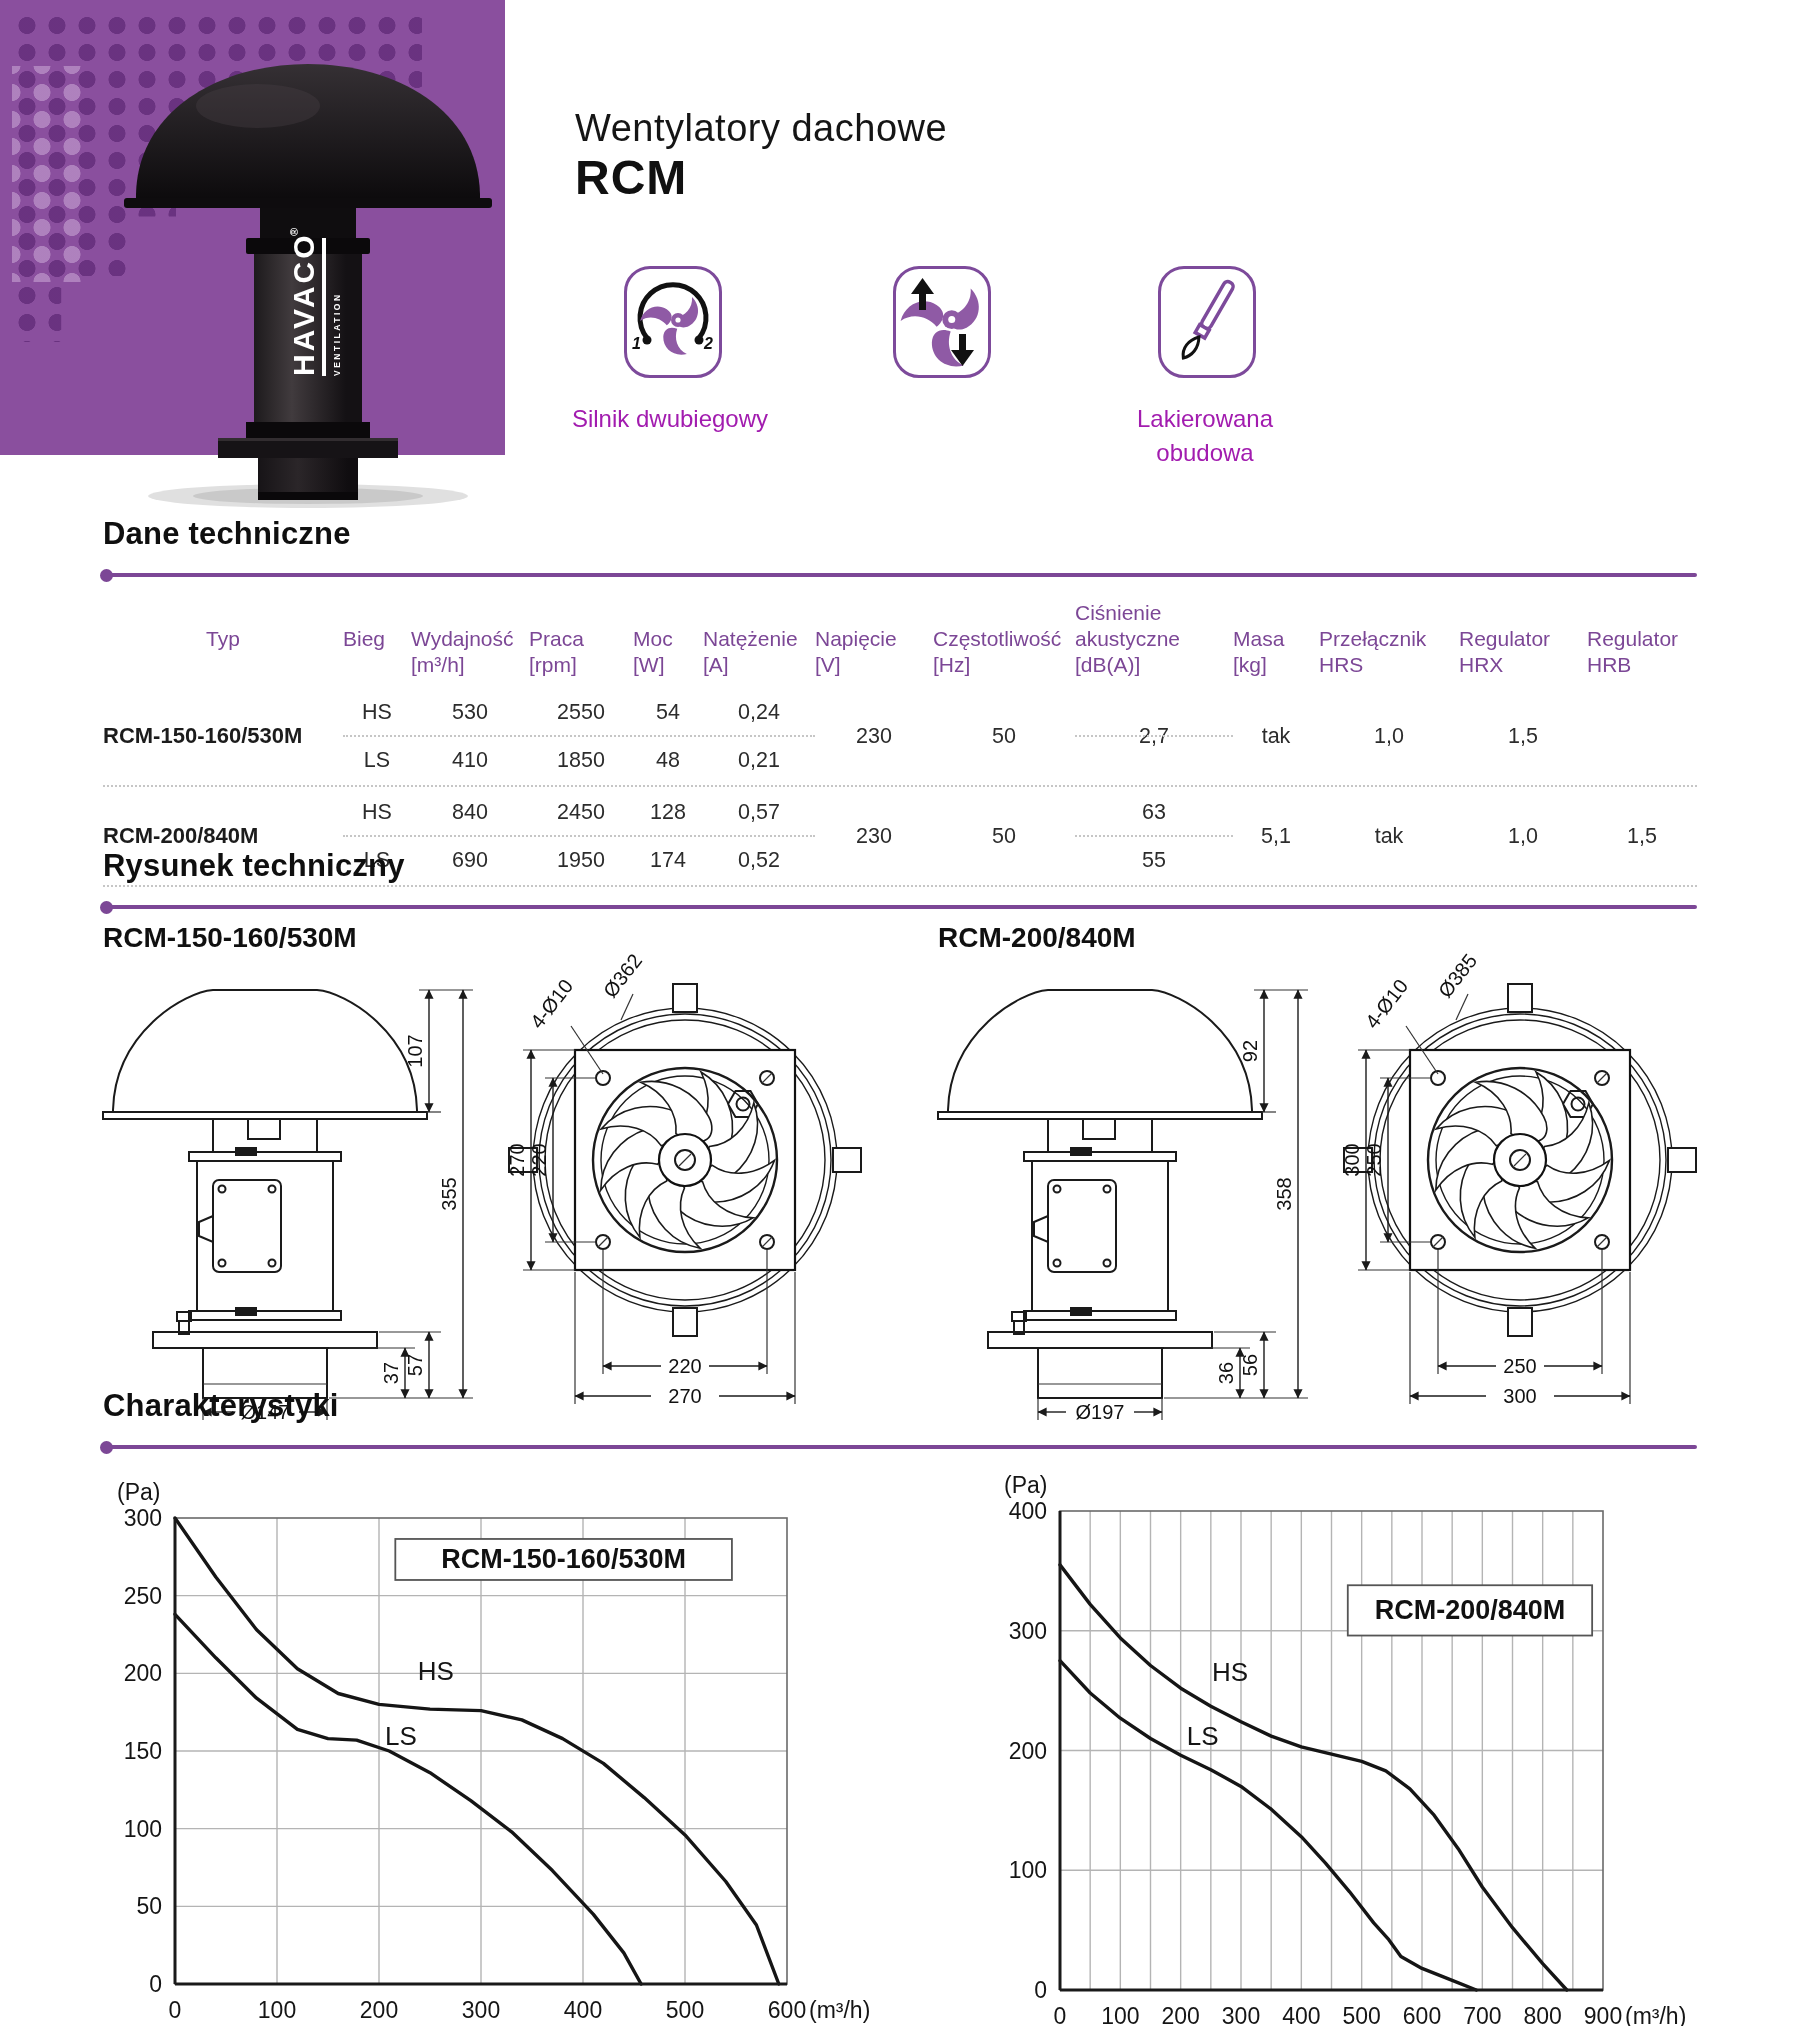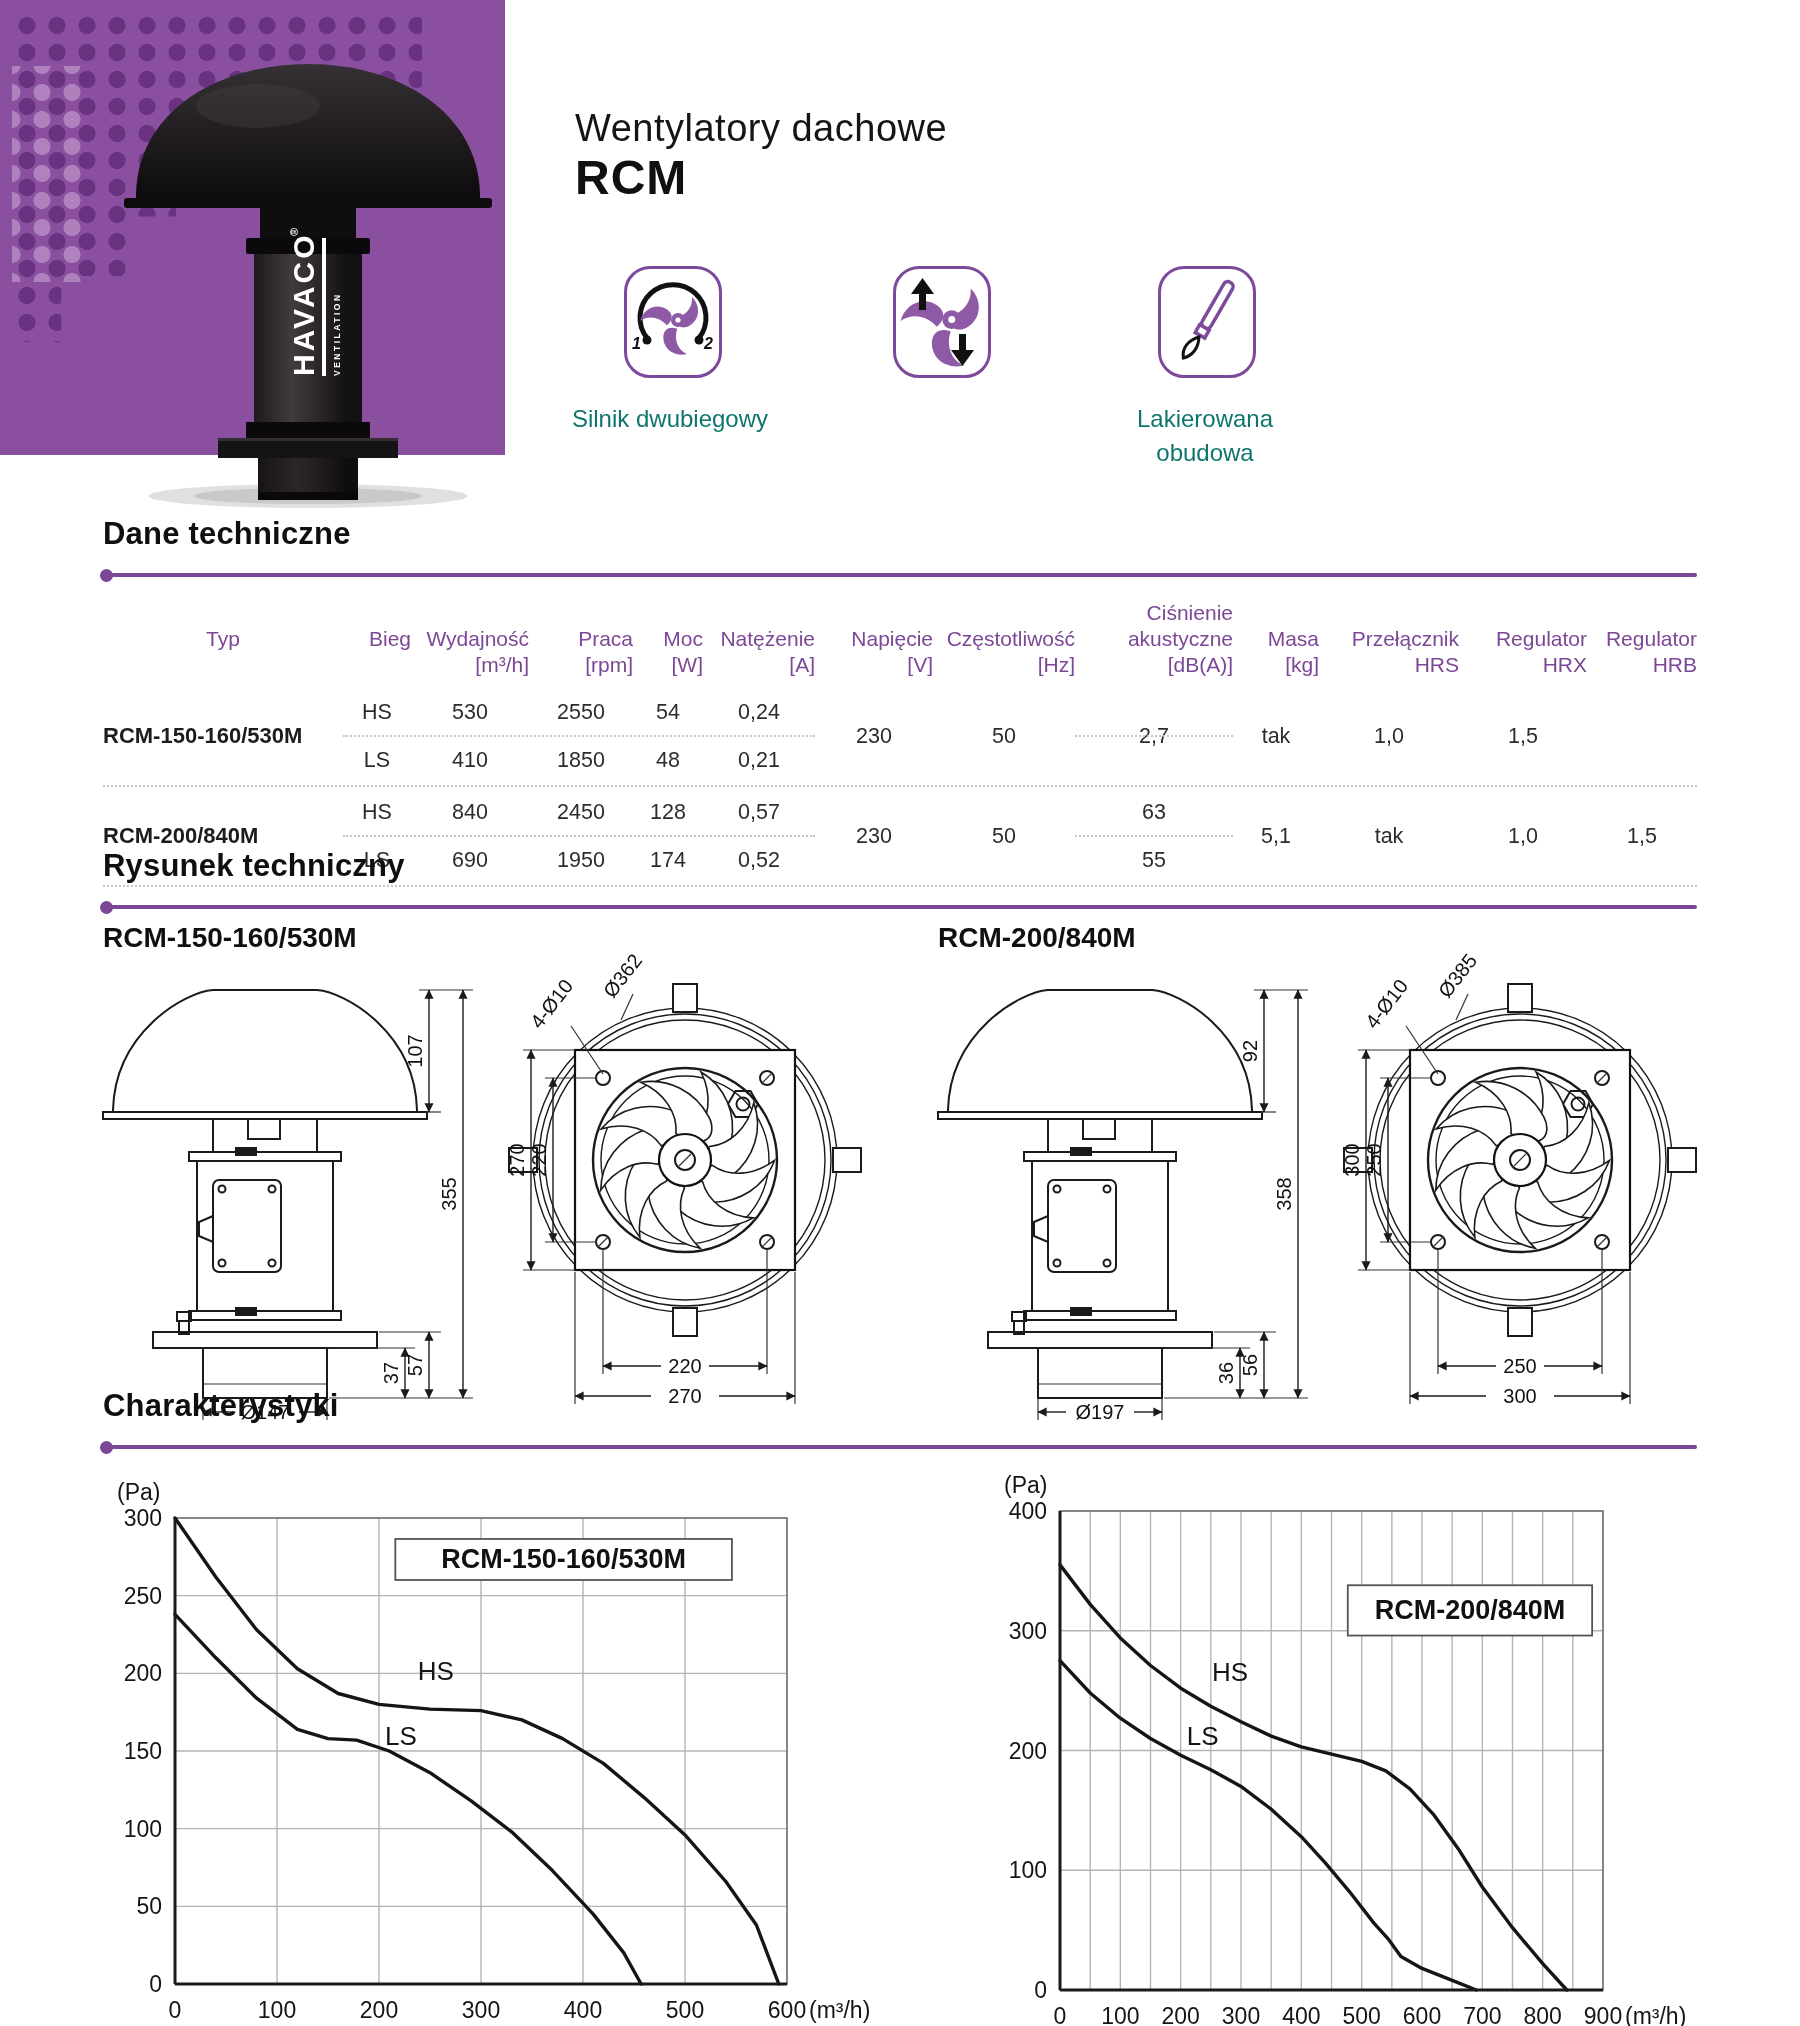--- a/index.html
+++ b/index.html
@@ -16,32 +16,32 @@
   .dots-light{position:absolute;left:12px;top:66px;width:72px;height:216px;
     background-image:radial-gradient(circle, rgba(205,170,216,.55) 0 8.2px, rgba(205,170,216,0) 8.8px);
     background-size:30px 27px;background-position:15px 13px;}
   .photo{position:absolute;left:108px;top:44px;width:400px;height:470px;}
   .title-block{position:absolute;left:575px;top:66px;}
   .title-1{font-size:38px;color:#151515;letter-spacing:.5px;margin-top:41px;}
   .title-2{font-size:48px;font-weight:800;color:#101010;letter-spacing:1px;}
   .feature-card{position:absolute;width:92px;height:106px;border:3.5px solid #7d4a9b;border-radius:26px;
     background:#fff;display:flex;align-items:center;justify-content:center;}
   .f1{left:624px;top:266px}.f2{left:893px;top:266px}.f3{left:1158px;top:266px}
-  .feature-caption{position:absolute;top:402px;font-size:24px;line-height:1.42;text-align:center;color:#0f766e;}
+  .feature-caption{position:absolute;top:402px;font-size:24px;line-height:1.42;text-align:center;color:#a21caf;}
   .cap1{left:558px;width:224px}.cap2{left:806px;width:266px}.cap3{left:1092px;width:226px}
 
   
   .sec-h{position:absolute;left:103px;font-size:31px;font-weight:700;color:#0f0f0f;letter-spacing:.2px;}
   .rule{position:absolute;left:103px;width:1594px;height:4px;background:#7c4796;border-radius:2px;}
   .rule::before{content:'';position:absolute;left:-3px;top:-4.5px;width:13px;height:13px;border-radius:50%;background:#7c4796;}
 
   
   .dtable{position:absolute;left:103px;top:600px;width:1594px;}
   .trow{display:grid;grid-template-columns:240px 68px 118px 104px 70px 112px 118px 142px 158px 86px 140px 128px 110px;}
-  .thead .th{display:flex;flex-direction:column;justify-content:flex-end;text-align:right;
+  .thead .th{display:flex;flex-direction:column;justify-content:flex-end;text-align:left;
     color:#7c4796;font-size:21px;font-weight:500;}
   .thead{padding-bottom:10px;}
   .hl{height:26px;line-height:26px;}
   .th.left{text-align:center;}
   .tgroup{position:relative;}
   .td{font-size:21.5px;color:#2c2c2c;font-weight:500;text-align:center;display:flex;align-items:center;justify-content:center;height:96px;}
   .td.typ{justify-content:flex-start;font-size:22px;font-weight:700;color:#1c1c1c;}
   .td.stack{flex-direction:column;justify-content:center;}
   .td.stack span{display:block;height:48px;line-height:48px;}
   .sep-a{position:absolute;left:240px;width:472px;top:47px;border-top:2px dotted #c6c6c6;}

